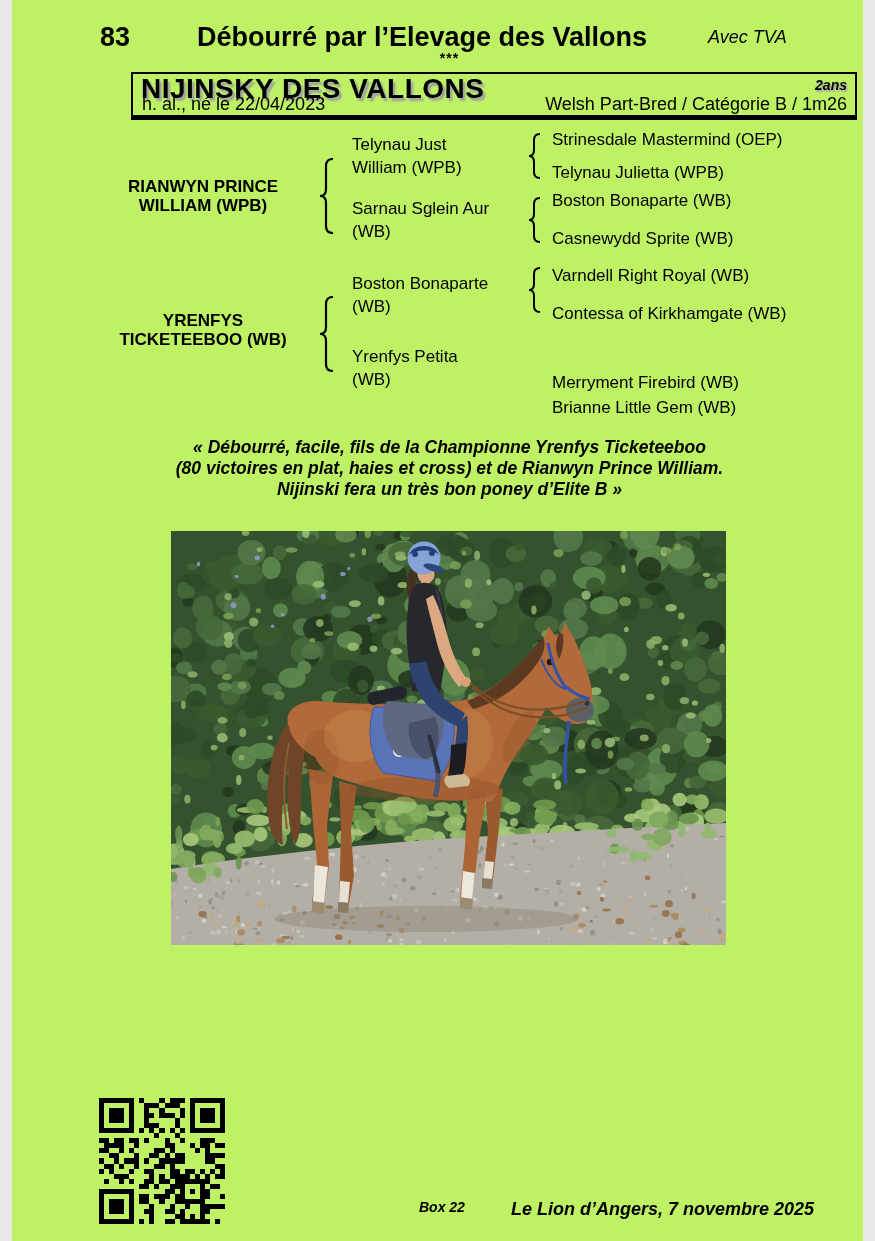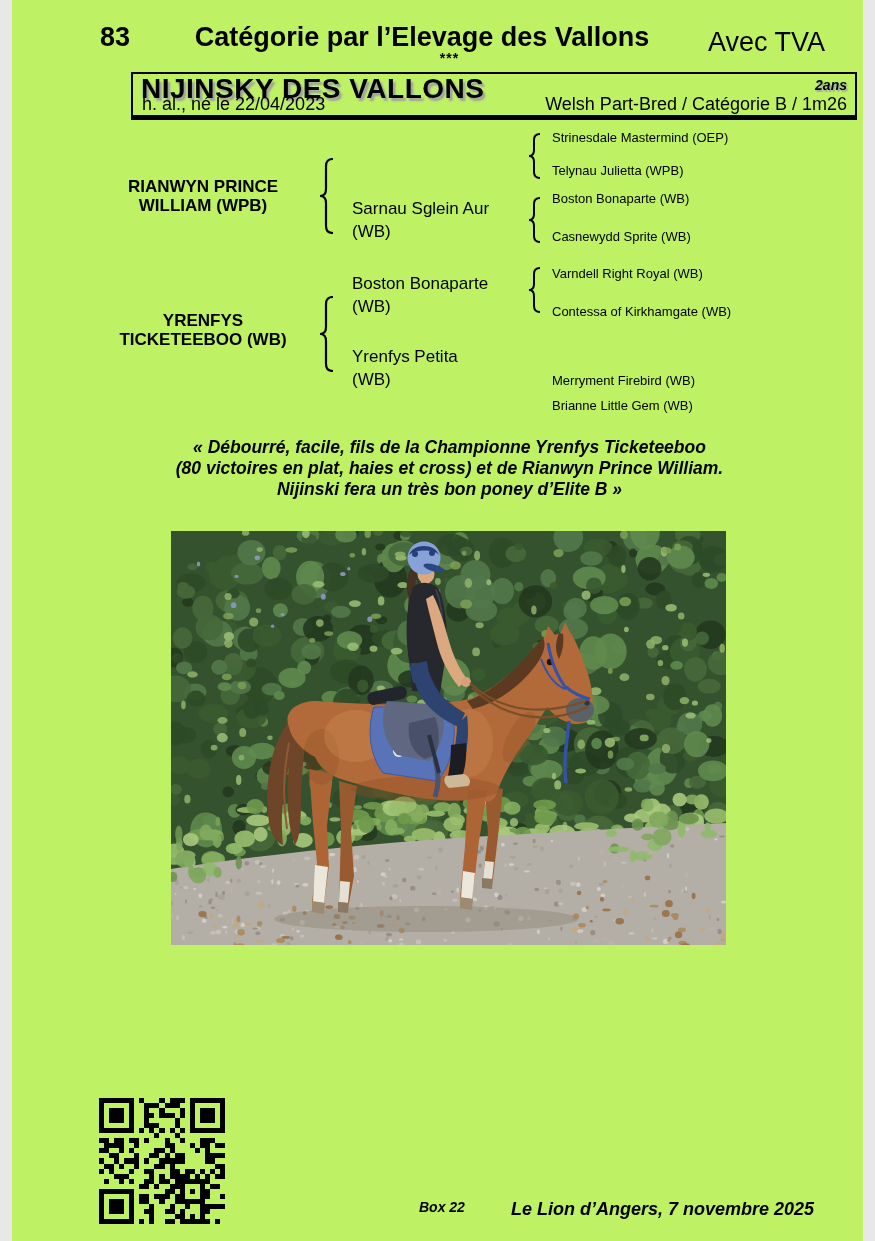--- a/index.html
+++ b/index.html
@@ -3,35 +3,35 @@
 <meta charset="utf-8">
 <style>
   html,body{margin:0;padding:0;background:#e8e8e8;}
   .page{position:relative;width:851px;height:1241px;background:#bef264;margin:0 auto;
         font-family:"Liberation Sans",sans-serif;color:#000;overflow:hidden;}
   .abs{position:absolute;}
 
   
   .page-number{left:88px;top:22px;font-size:27px;font-weight:bold;}
   .header-title{left:110px;top:22px;width:600px;text-align:center;font-size:27px;font-weight:bold;}
-  .tax-note{left:696px;top:27px;font-size:27px;}
+  .tax-note{left:696px;top:27px;font-size:18px;font-style:italic;}
   .separator-stars{left:0;top:50px;width:875px;text-align:center;font-size:14px;font-weight:bold;letter-spacing:1px;}
 
   
   .lot-box{left:78px;top:72px;width:726px;height:48px;border:2px solid #000;border-bottom:5px solid #000;box-sizing:border-box;margin-left:41px;}
   .lot-name{left:8px;top:-1px;font-size:28px;font-weight:bold;letter-spacing:.5px;text-shadow:2.5px 2.5px 2px #a0a0a0;white-space:nowrap;}
   .lot-age{right:8px;top:3px;font-size:14px;font-weight:bold;font-style:italic;text-shadow:1.5px 1.5px 1px #a8a8a8;}
   .lot-birth{left:9px;bottom:0px;font-size:18px;font-weight:normal;white-space:nowrap;}
   .lot-breed{right:8px;bottom:0px;font-size:18px;font-weight:normal;white-space:nowrap;}
 
   
   .g1{width:190px;text-align:center;font-size:17px;font-weight:bold;line-height:19px;}
   .g1 span,.g2 span{display:block;}
   .g2{font-size:17px;line-height:23px;}
-  .g3{font-size:13px;white-space:nowrap;}
+  .g3{font-size:17px;white-space:nowrap;}
   .brace{position:absolute;}
 
   
   .quote{left:0;top:437px;width:875px;text-align:center;font-size:17.5px;font-weight:bold;font-style:italic;line-height:21px;}
 
   
   .photo{left:159px;top:531px;width:555px;height:414px;}
 
   
   .qr{left:87px;top:1098px;width:126px;height:126px;}
@@ -40,21 +40,21 @@
   
   .footer-box{left:393px;top:1199px;font-size:14px;font-weight:bold;font-style:italic;margin-left:14px;}
   .footer-event{left:430px;top:1199px;width:372px;text-align:right;font-size:18px;font-weight:bold;font-style:italic;white-space:nowrap;}
 </style>
 </head>
 <body>
 
 <div class="page">
 
   <div class="abs page-number">83</div>
-  <div class="abs header-title">Catégorie par l’Elevage des Vallons</div>
+  <div class="abs header-title">Débourré par l’Elevage des Vallons</div>
   <div class="abs tax-note">Avec TVA</div>
   <div class="abs separator-stars">***</div>
 
   <div class="abs lot-box">
     <div class="abs lot-name">NIJINSKY DES VALLONS</div>
     <div class="abs lot-age">2ans</div>
     <div class="abs lot-birth">h. al., né le 22/04/2023</div>
     <div class="abs lot-breed">Welsh Part-Bred / Catégorie B / 1m26</div>
   </div>
 
@@ -67,20 +67,24 @@
     <span>WILLIAM (WPB)</span>
   </div>
 
   <svg class="brace" style="left:306px;top:158px;" width="18" height="76" viewBox="0 0 18 76">
       <path d="M15 1 Q8 1 8 8 L8 31 Q8 38 2 38 Q8 38 8 45 L8 68 Q8 75 15 75" stroke="#000" stroke-width="2.2" fill="none"></path>
     </svg>
   <svg class="brace" style="left:306px;top:296px;" width="18" height="76" viewBox="0 0 18 76">
       <path d="M15 1 Q8 1 8 8 L8 31 Q8 38 2 38 Q8 38 8 45 L8 68 Q8 75 15 75" stroke="#000" stroke-width="2.2" fill="none"></path>
     </svg>
 
+  <div class="abs g2" style="left:340px;top:133px;">
+    <span>Telynau Just</span>
+    <span>William (WPB)</span>
+  </div>
   <div class="abs g2" style="left:340px;top:197px;">
     <span>Sarnau Sglein Aur</span>
     <span>(WB)</span>
   </div>
   <div class="abs g2" style="left:340px;top:272px;">
     <span>Boston Bonaparte</span>
     <span>(WB)</span>
   </div>
   <div class="abs g2" style="left:340px;top:345px;">
     <span>Yrenfys Petita</span>

